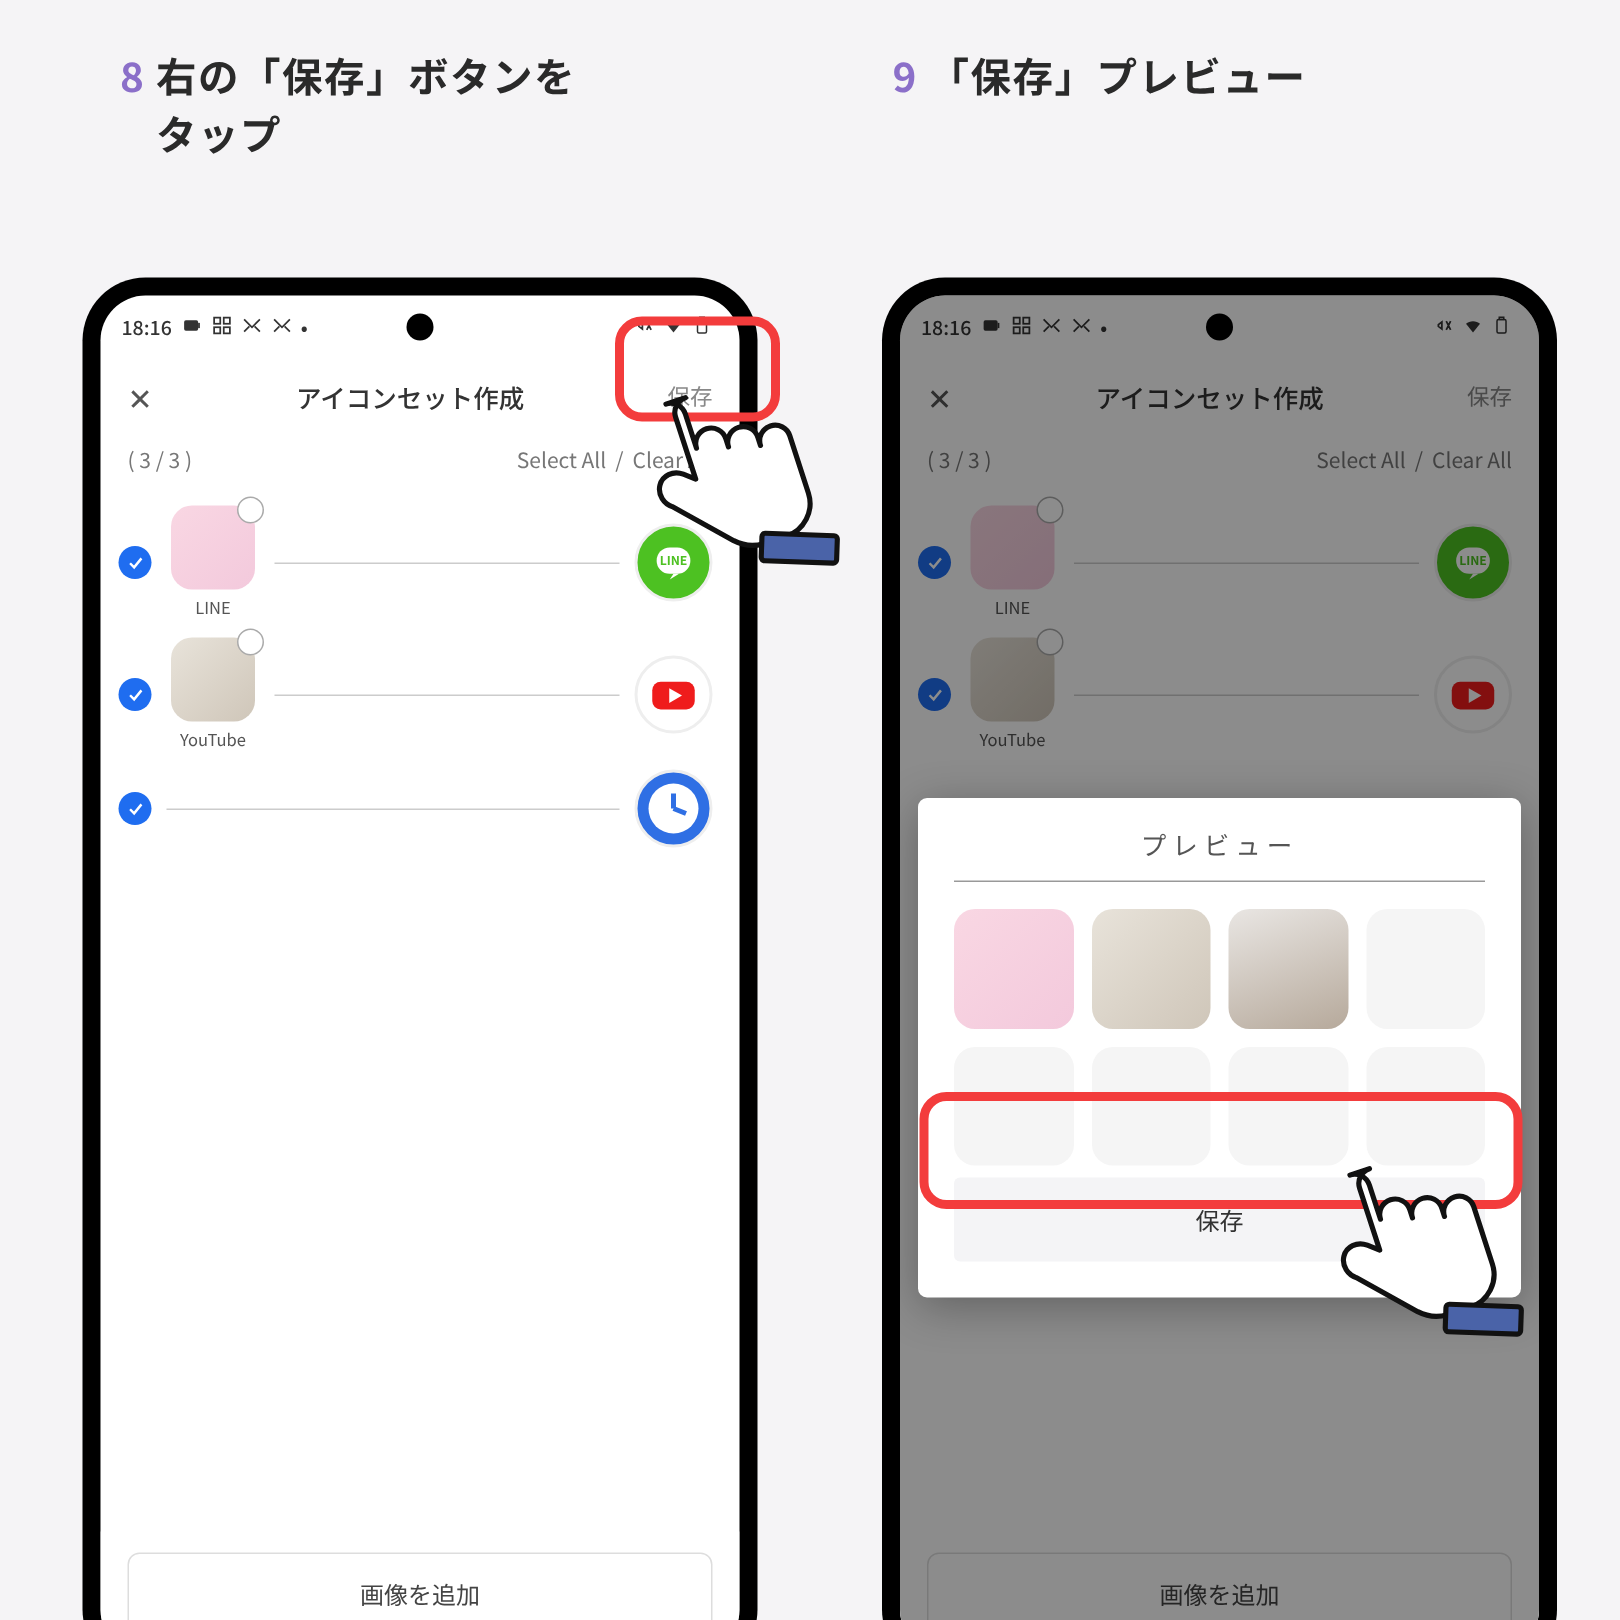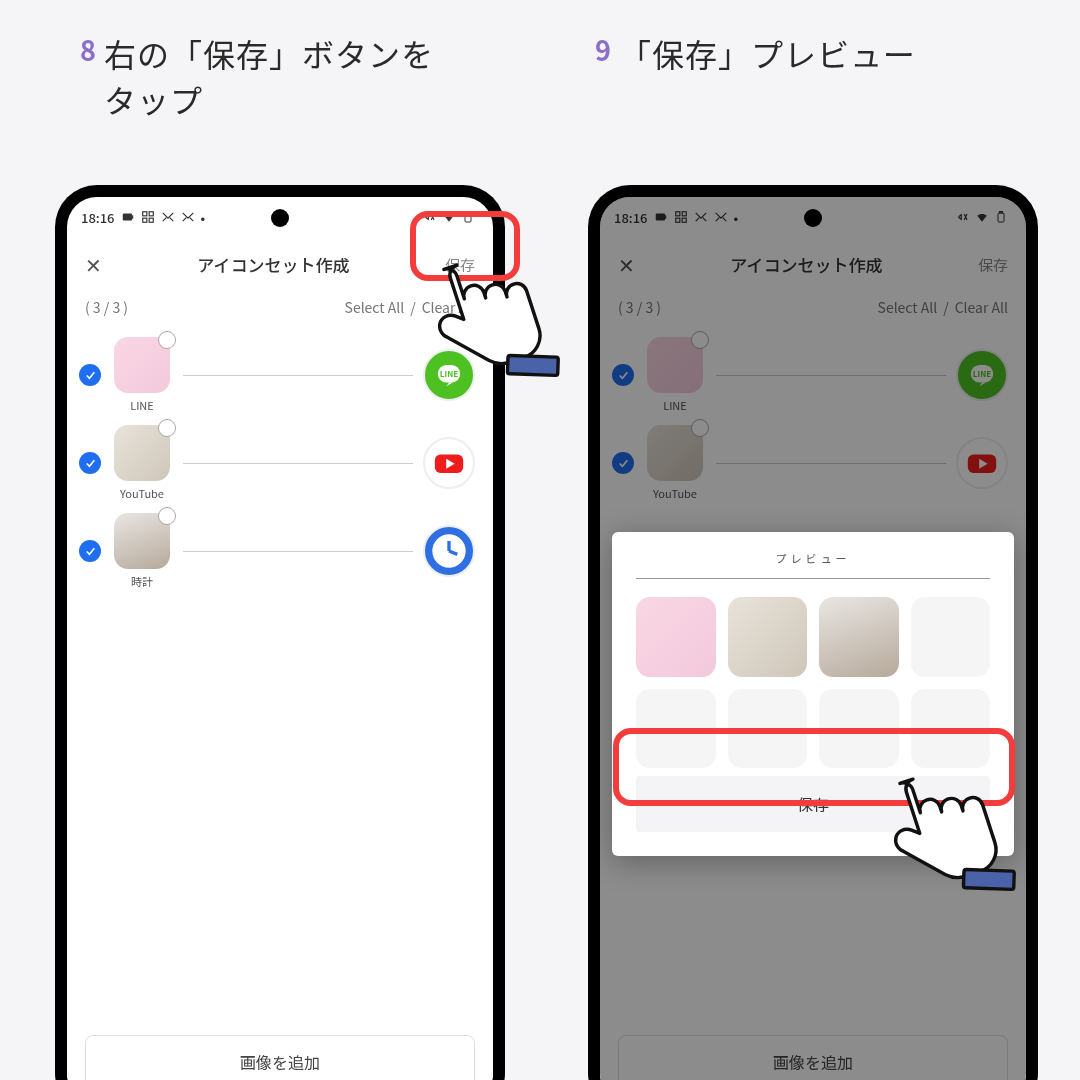--- a/index.html
+++ b/index.html
@@ -17,22 +17,22 @@
       gap: 8px;
       align-items: flex-start;
     }
     .step-num {
       color: #8b6fc9;
       font-size: 27px;
       font-weight: 700;
     }
     .step-text {
       color: #2a2a2a;
-      font-size: 32px;
-      font-weight: 400;
+      font-size: 27px;
+      font-weight: 700;
       line-height: 1.45;
       letter-spacing: 1px;
     }
     .step8 { top: 30px; left: 80px; }
     .step9 { top: 30px; left: 595px; }
 
     .phone {
       position: absolute;
       width: 450px;
       height: 930px;
@@ -171,21 +171,21 @@
     .dialog {
       position: absolute;
       left: 12px; right: 12px;
       top: 335px;
       background: #fff;
       border-radius: 6px;
       box-shadow: 0 6px 30px rgba(0,0,0,0.3);
       z-index: 7;
       padding: 18px 24px 24px;
     }
-    .dialog-title { text-align: center; font-size: 11px; color: #555; padding-bottom: 12px; border-bottom: 1px solid #999; letter-spacing: 4px; }
+    .dialog-title { text-align: center; font-size: 17px; color: #555; padding-bottom: 12px; border-bottom: 1px solid #999; letter-spacing: 4px; }
     .dialog-grid { display: grid; grid-template-columns: repeat(4,1fr); gap: 12px; margin: 18px 0 8px; }
     .dcell { width: 100%; aspect-ratio:1; border-radius:14px; background:#f5f5f5; }
     .dcell.pink { background: linear-gradient(135deg,#f9d7e3,#f3c9dc); }
     .dcell.puppy { background: linear-gradient(135deg,#e8e3da,#cfc6b9); }
     .dcell.cat { background: linear-gradient(160deg,#e9e6e3,#b6a99b); }
     .dialog-save {
       margin-top: 6px;
       background:#f4f4f6;
       text-align:center;
       padding: 16px 0;
@@ -325,26 +325,20 @@
           </svg>
       </div>
     </div>
 
     <div class="icon-row">
       <div class="check">
         <svg viewBox="0 0 24 24" width="13" height="13" fill="none" stroke="#fff" stroke-width="3">
             <path d="M5 12l5 5 9-11"></path>
           </svg>
       </div>
-      <div class="thumbwrap">
-        <div class="thumb cat">
-            <div class="mini-clear"></div>
-          </div>
-        <span class="thumb-label">時計</span>
-      </div>
       <div class="line"></div>
       <div class="app-icon app-clock">
         <svg viewBox="0 0 24 24" width="40" height="40">
             <circle cx="12" cy="12" r="10" fill="#fff"></circle>
             <line x1="12" y1="12" x2="12" y2="6" stroke="#2f6fe4" stroke-width="2"></line>
             <line x1="12" y1="12" x2="17" y2="14" stroke="#2f6fe4" stroke-width="2"></line>
           </svg>
       </div>
     </div>
 

